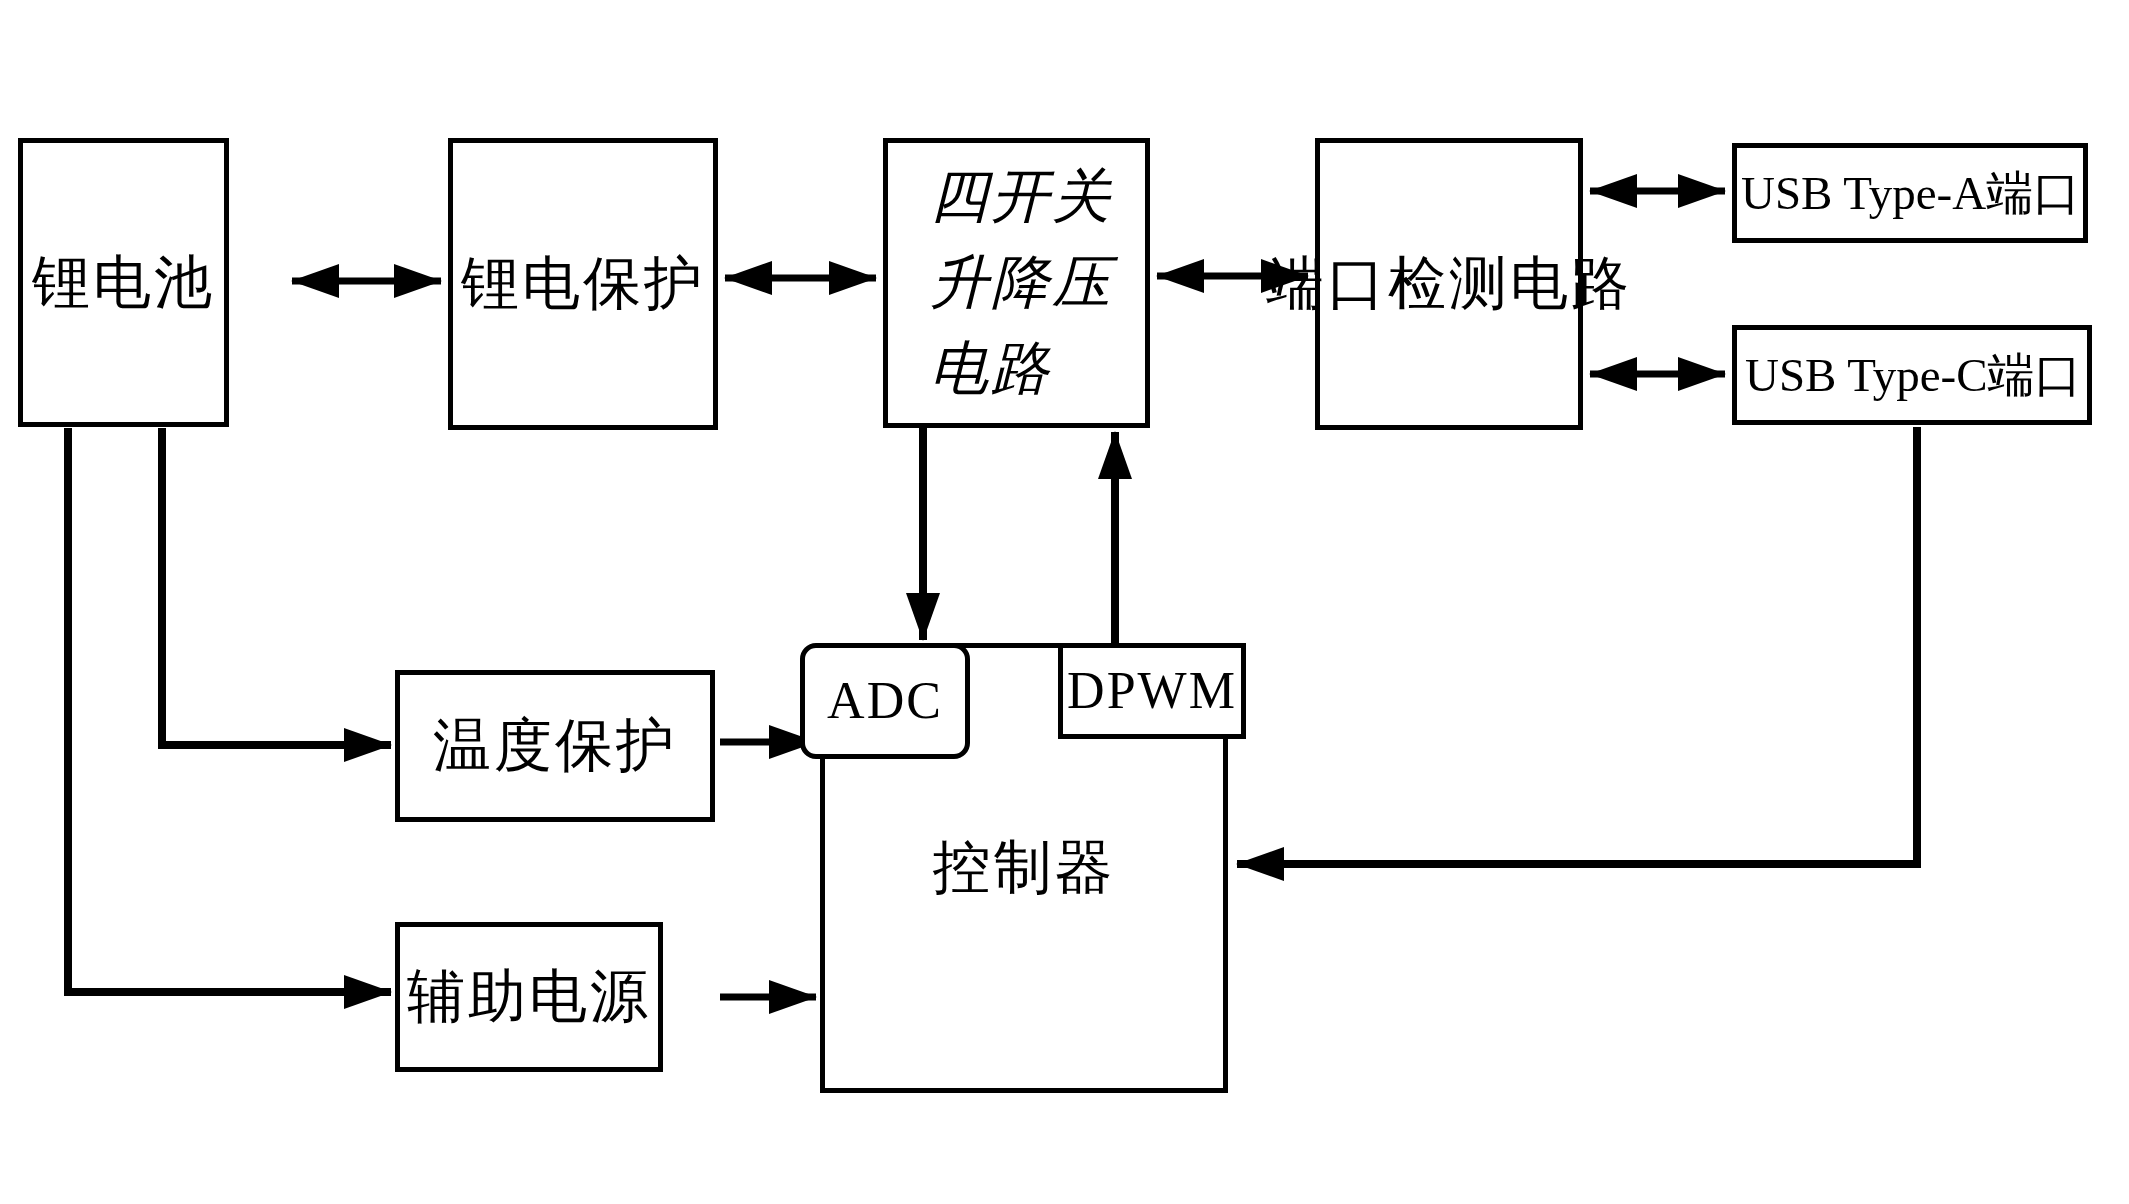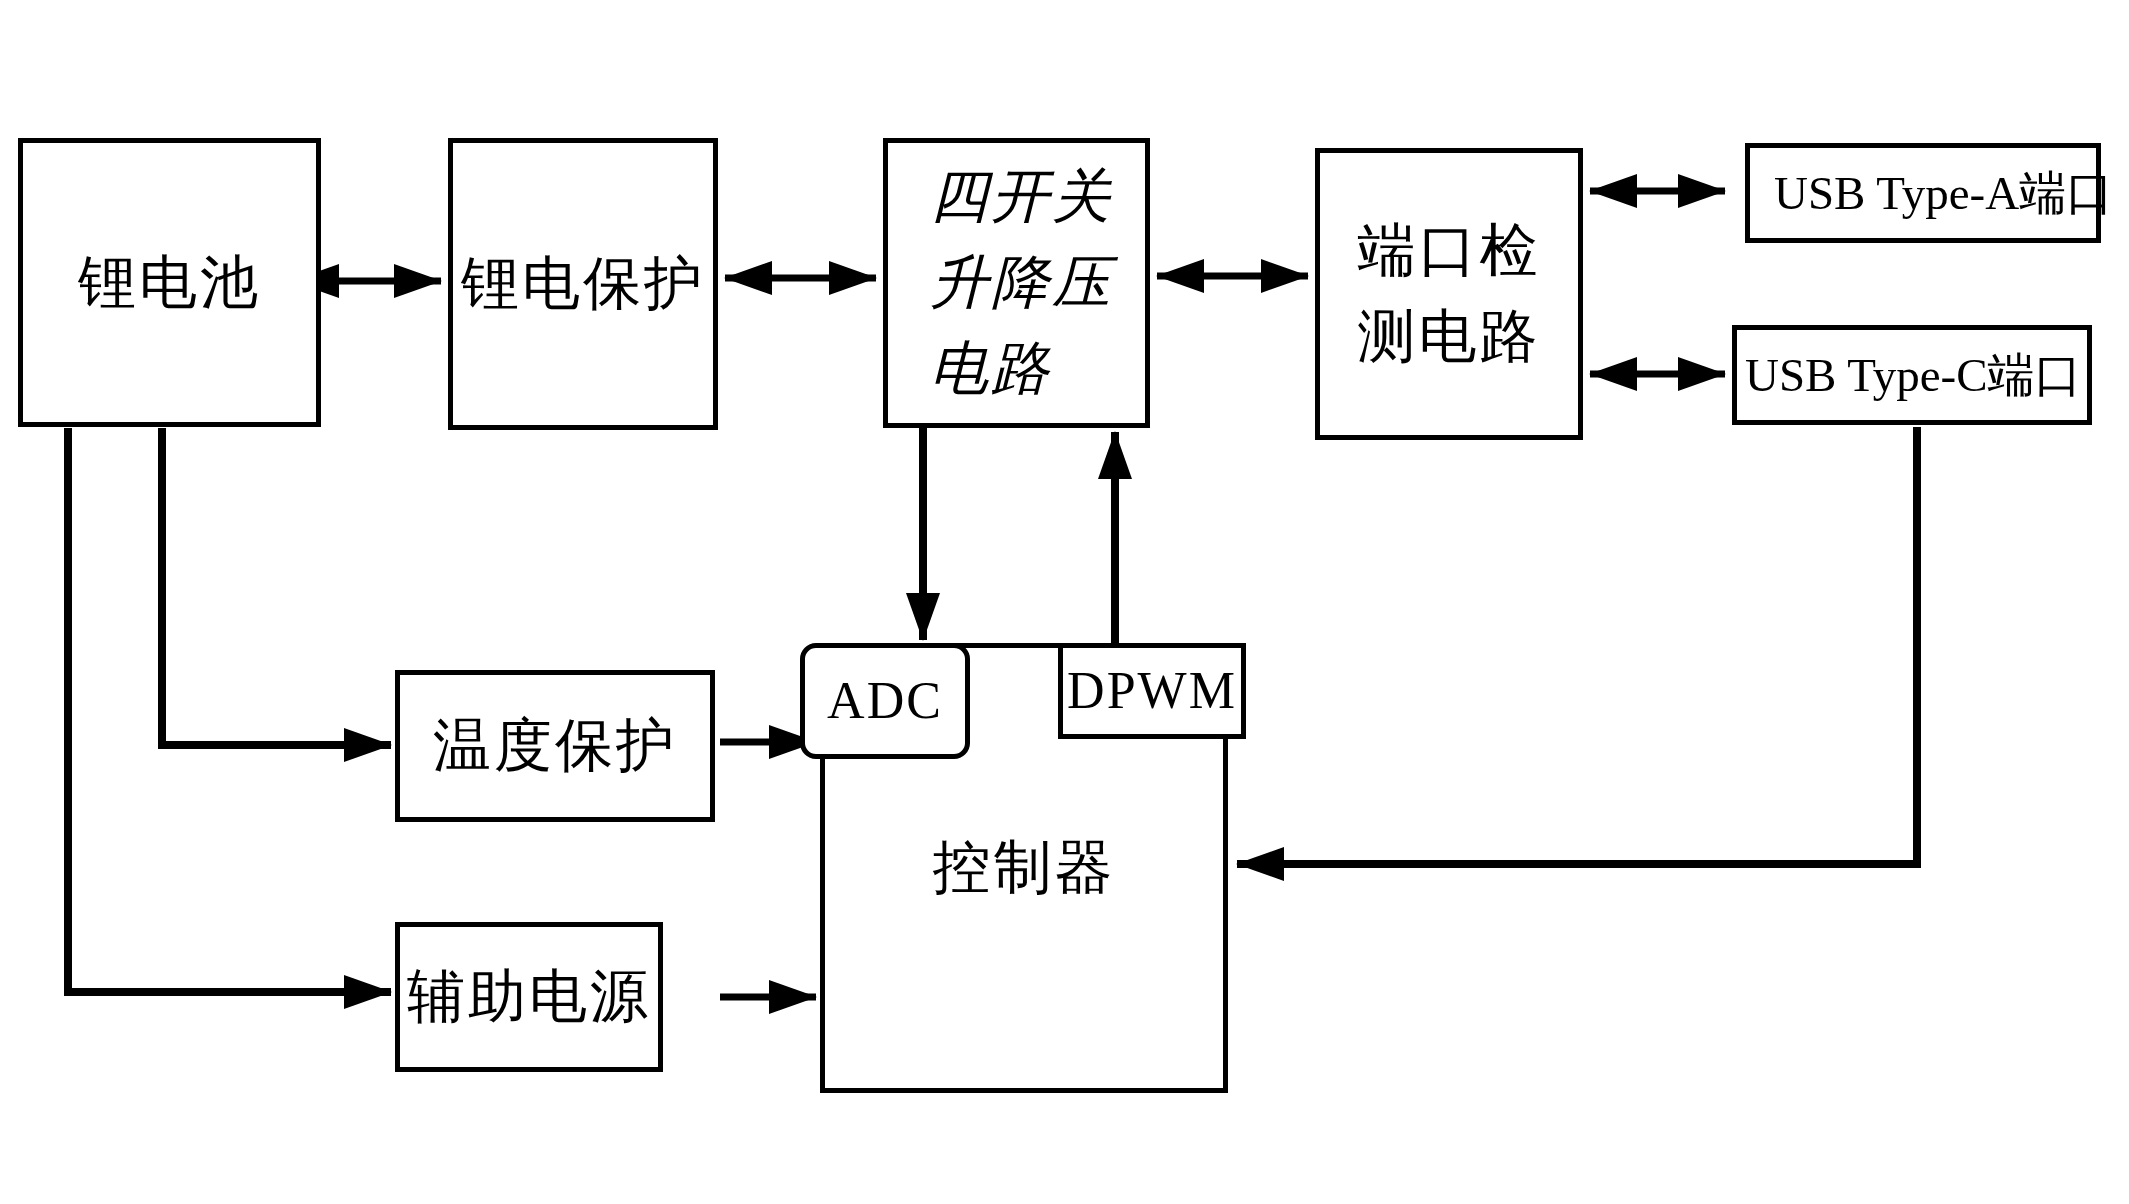--- a/index.html
+++ b/index.html
@@ -36,31 +36,31 @@
     justify-content: center;
     z-index: 2;
   }
   .node .lbl {
     font-size: 58px;
     letter-spacing: 3px;
     line-height: 1;
     white-space: nowrap;
   }
   
-  .battery    { left: 18px;   top: 138px; width: 303px; height: 289px; }
+  .battery    { left: 18px;   top: 138px; width: 211px; height: 289px; }
   .protection { left: 448px;  top: 138px; width: 270px; height: 292px; }
   .buckboost  { left: 883px;  top: 138px; width: 267px; height: 290px;
                 flex-direction: column; align-items: flex-start;
                 padding-left: 42px; justify-content: center; font-style: italic; }
   .buckboost .lbl { line-height: 86px; }
-  .portdetect { left: 1315px; top: 148px; width: 268px; height: 292px;
-                flex-direction: column; text-align: right; }
+  .portdetect { left: 1315px; top: 138px; width: 268px; height: 292px;
+                flex-direction: row; text-align: right; }
   .portdetect .lbl { line-height: 86px; }
   .usba       { left: 1732px; top: 143px; width: 356px; height: 100px;
-                justify-content: flex-start; padding-left: 24px; margin-left: 13px; }
+                justify-content: flex-start; padding-left: 4px; }
   .usbc       { left: 1732px; top: 325px; width: 360px; height: 100px;
                 justify-content: flex-start; padding-left: 8px; }
   .usba .lbl, .usbc .lbl { font-size: 47px; letter-spacing: 0; }
   .tempprot   { left: 395px;  top: 670px; width: 320px; height: 152px; }
   .auxpower   { left: 395px;  top: 922px; width: 268px; height: 150px; }
   .controller { left: 820px;  top: 643px; width: 408px; height: 450px; }
   .adc        { left: 800px;  top: 643px; width: 170px; height: 116px; z-index: 3; border-radius: 16px; }
   .dpwm       { left: 1058px; top: 643px; width: 188px; height: 96px; z-index: 3; }
   .adc .lbl, .dpwm .lbl { font-size: 52px; letter-spacing: 2px; }
 </style>

